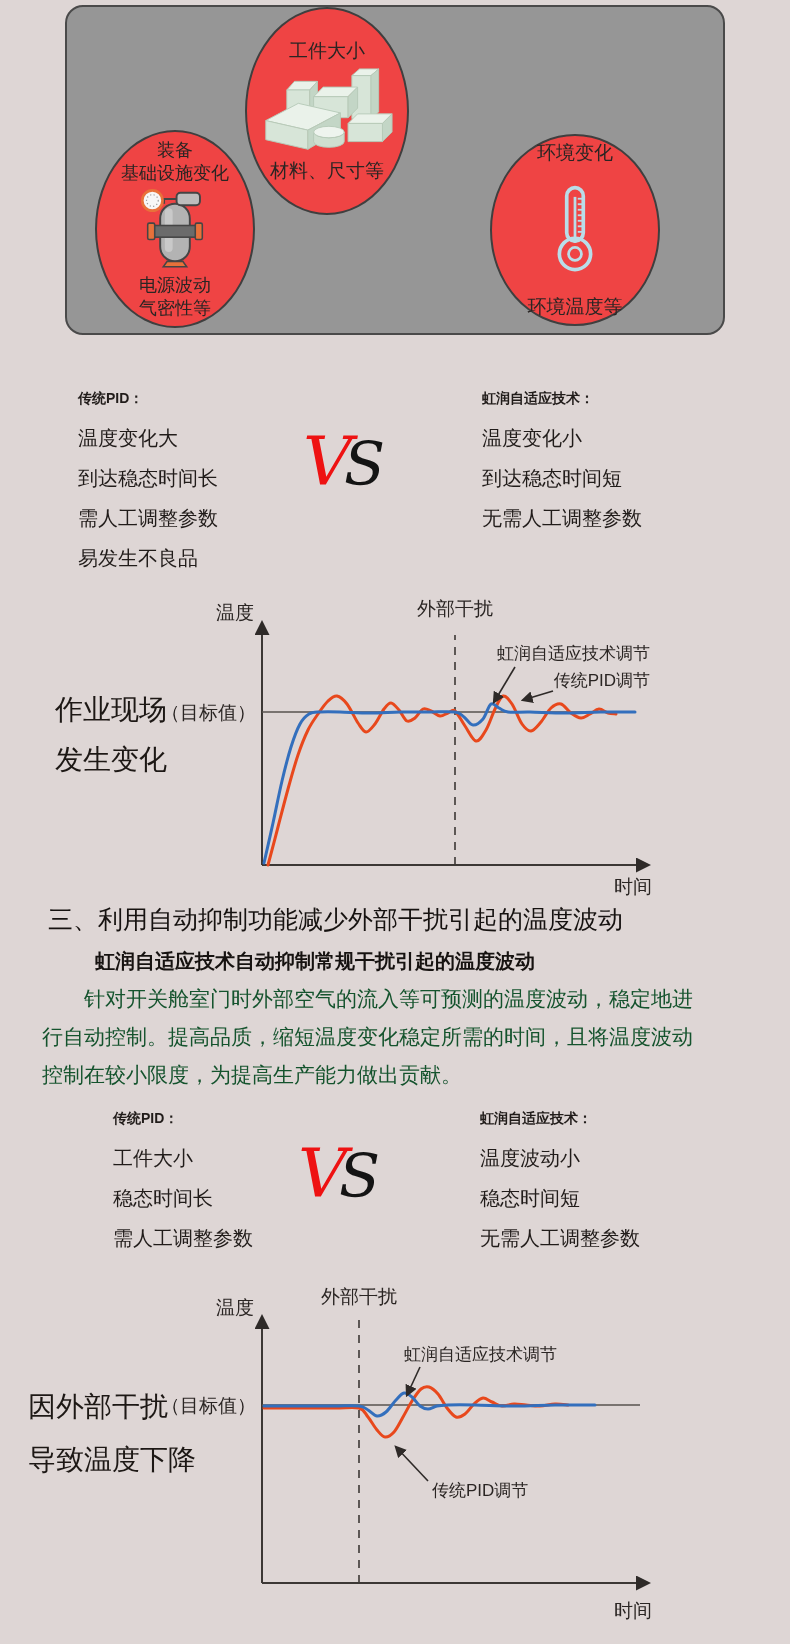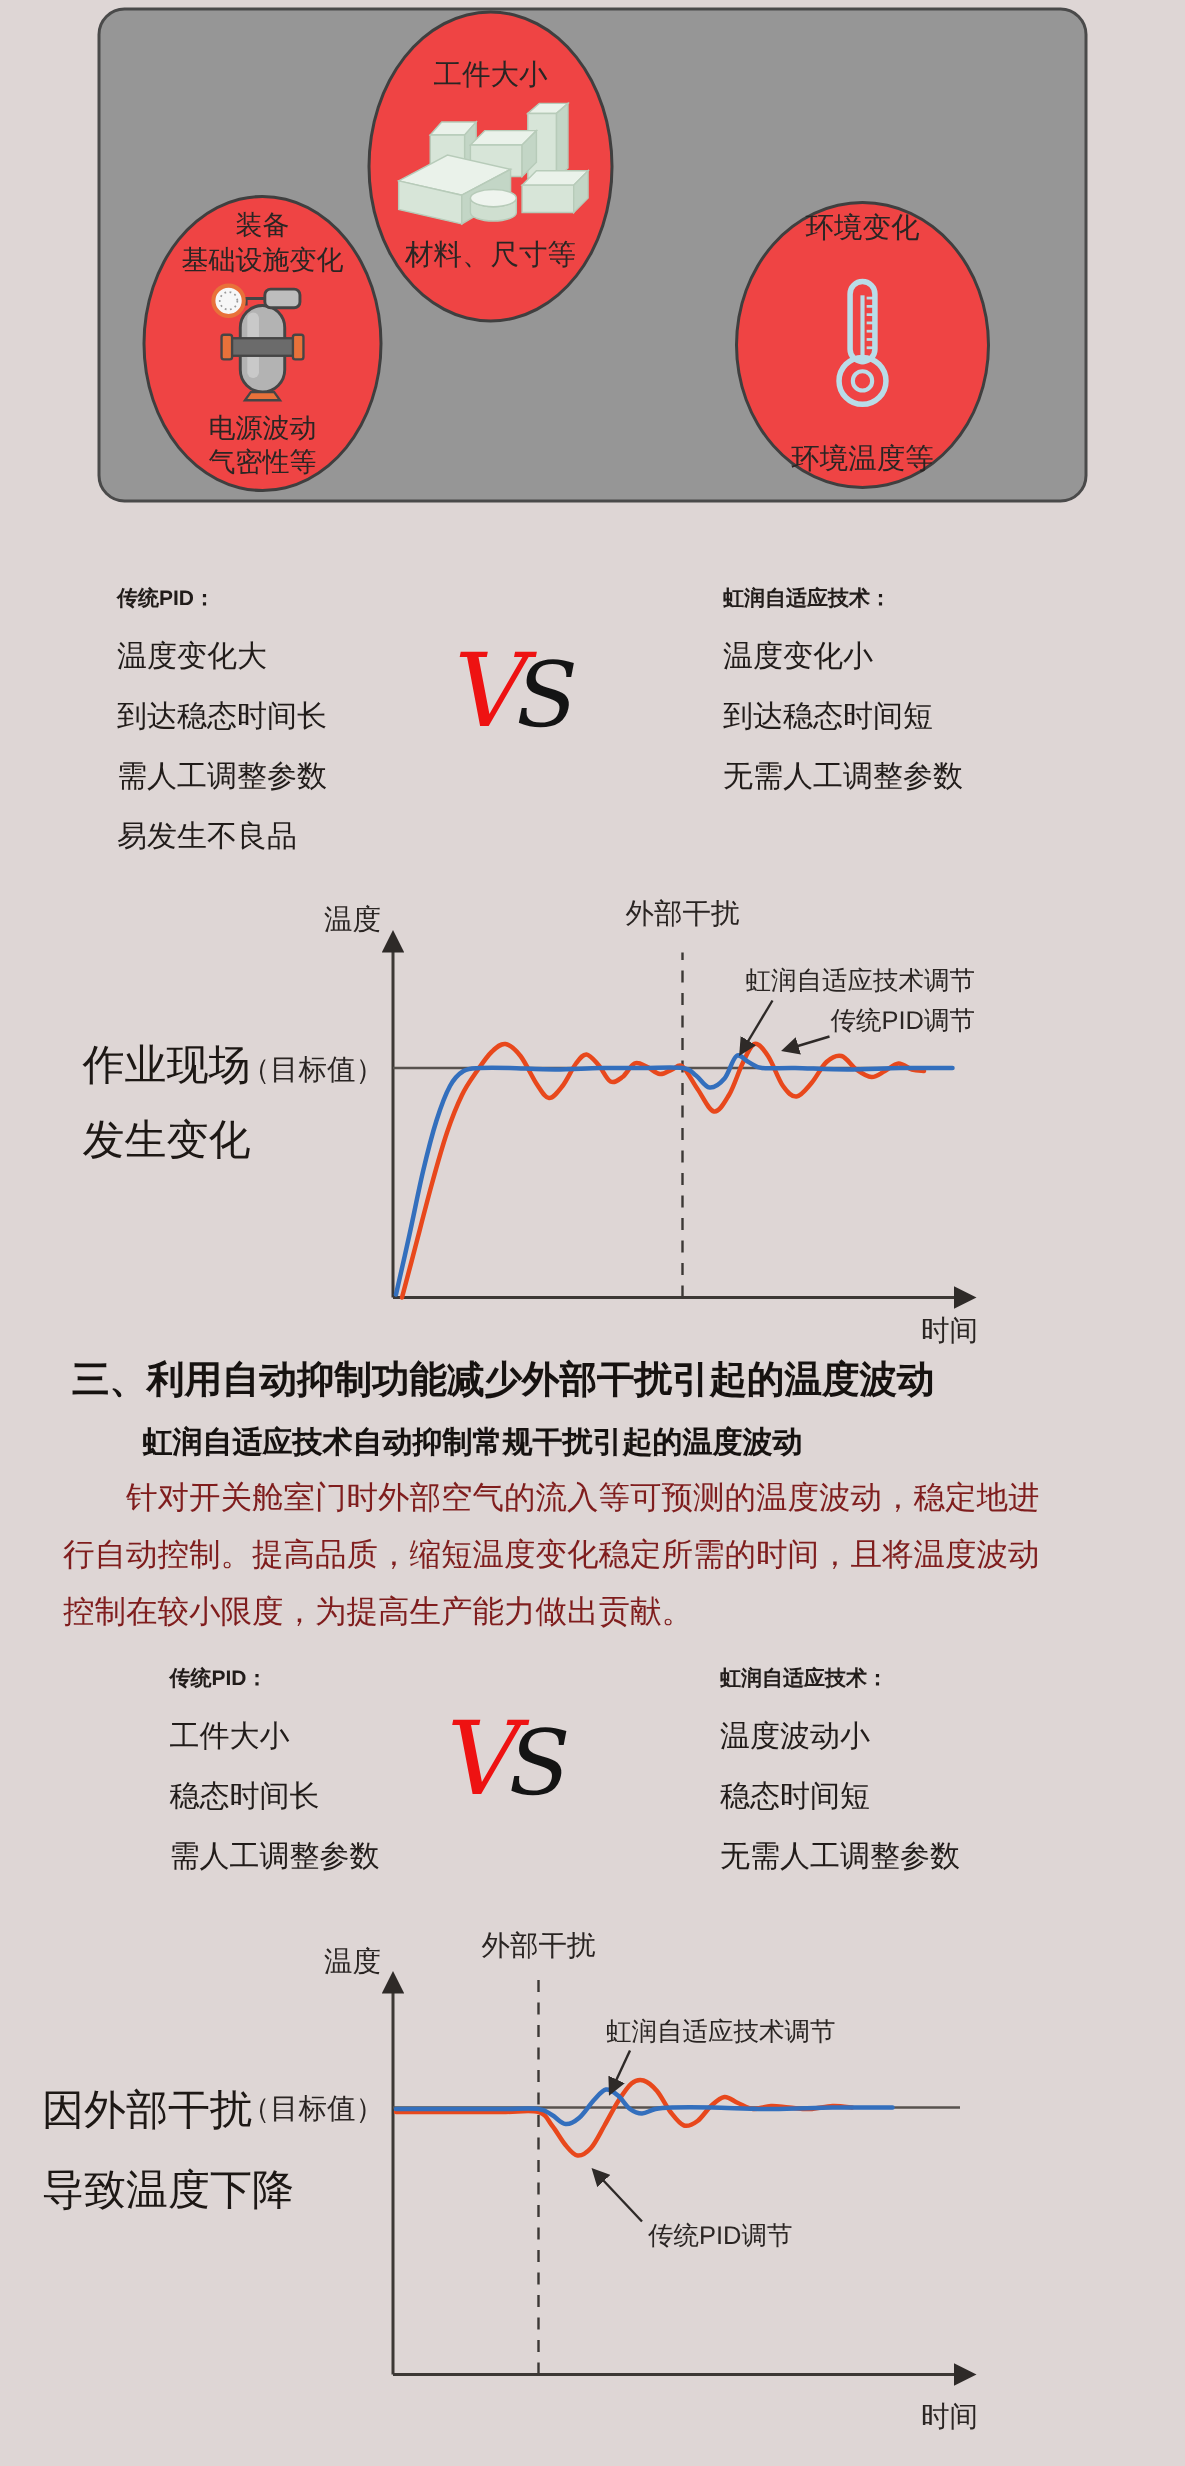--- a/index.html
+++ b/index.html
@@ -35,23 +35,23 @@
   .chart-svg{position:absolute;}
   .chart-label{font-size:19px;fill:#2a2523;}
   .chart-legend{font-size:17px;fill:#2a2523;}
   .side-label{position:absolute;font-size:28px;line-height:50px;color:#1d1815;white-space:nowrap;}
   .series-path{fill:none;stroke-width:3;stroke-linecap:round;stroke-linejoin:round;}
   .axis-line{stroke:#3c3835;stroke-width:2;fill:none;}
   .target-line{stroke:#57524e;stroke-width:1.6;}
   .dash-line{stroke:#3c3835;stroke-width:1.6;stroke-dasharray:8 7;}
   .ann-arrow{stroke:#2e2a28;stroke-width:1.6;}
   
-  .sec-heading{left:48px;top:903px;font-size:25px;font-weight:bold;white-space:nowrap;color:#161210;}
+  .sec-heading{left:48px;top:903px;font-size:25px;font-weight:normal;white-space:nowrap;color:#161210;}
   .sec-subheading{left:95px;top:948px;font-size:20px;font-weight:bold;white-space:nowrap;color:#161210;}
-  .sec-paragraph{left:42px;top:980px;width:658px;font-size:21px;line-height:38px;text-indent:2em;color:#7f1d1d;}
+  .sec-paragraph{left:42px;top:980px;width:658px;font-size:21px;line-height:38px;text-indent:2em;color:#14532d;}
 </style>
 </head>
 <body>
 
 <div class="abs factors-panel">
 
   <div class="factor-circle fc-left">
     <div class="fc-title">
       <div>装备</div>
       <div>基础设施变化</div>

